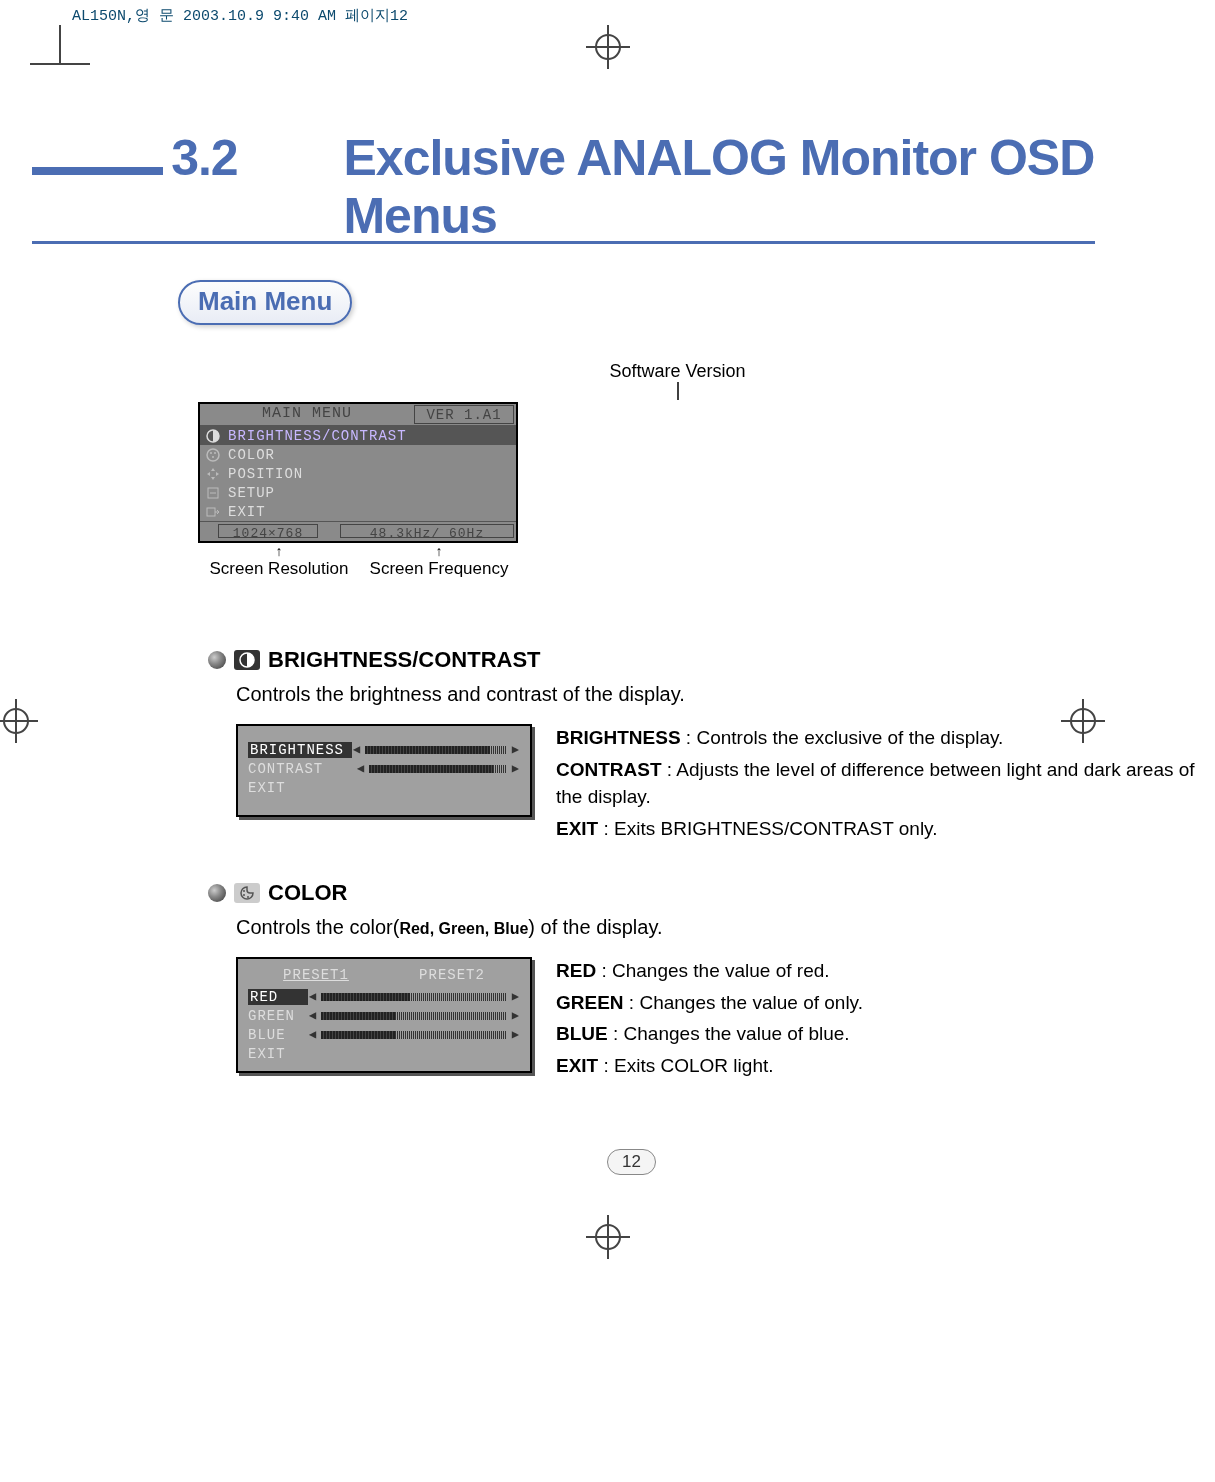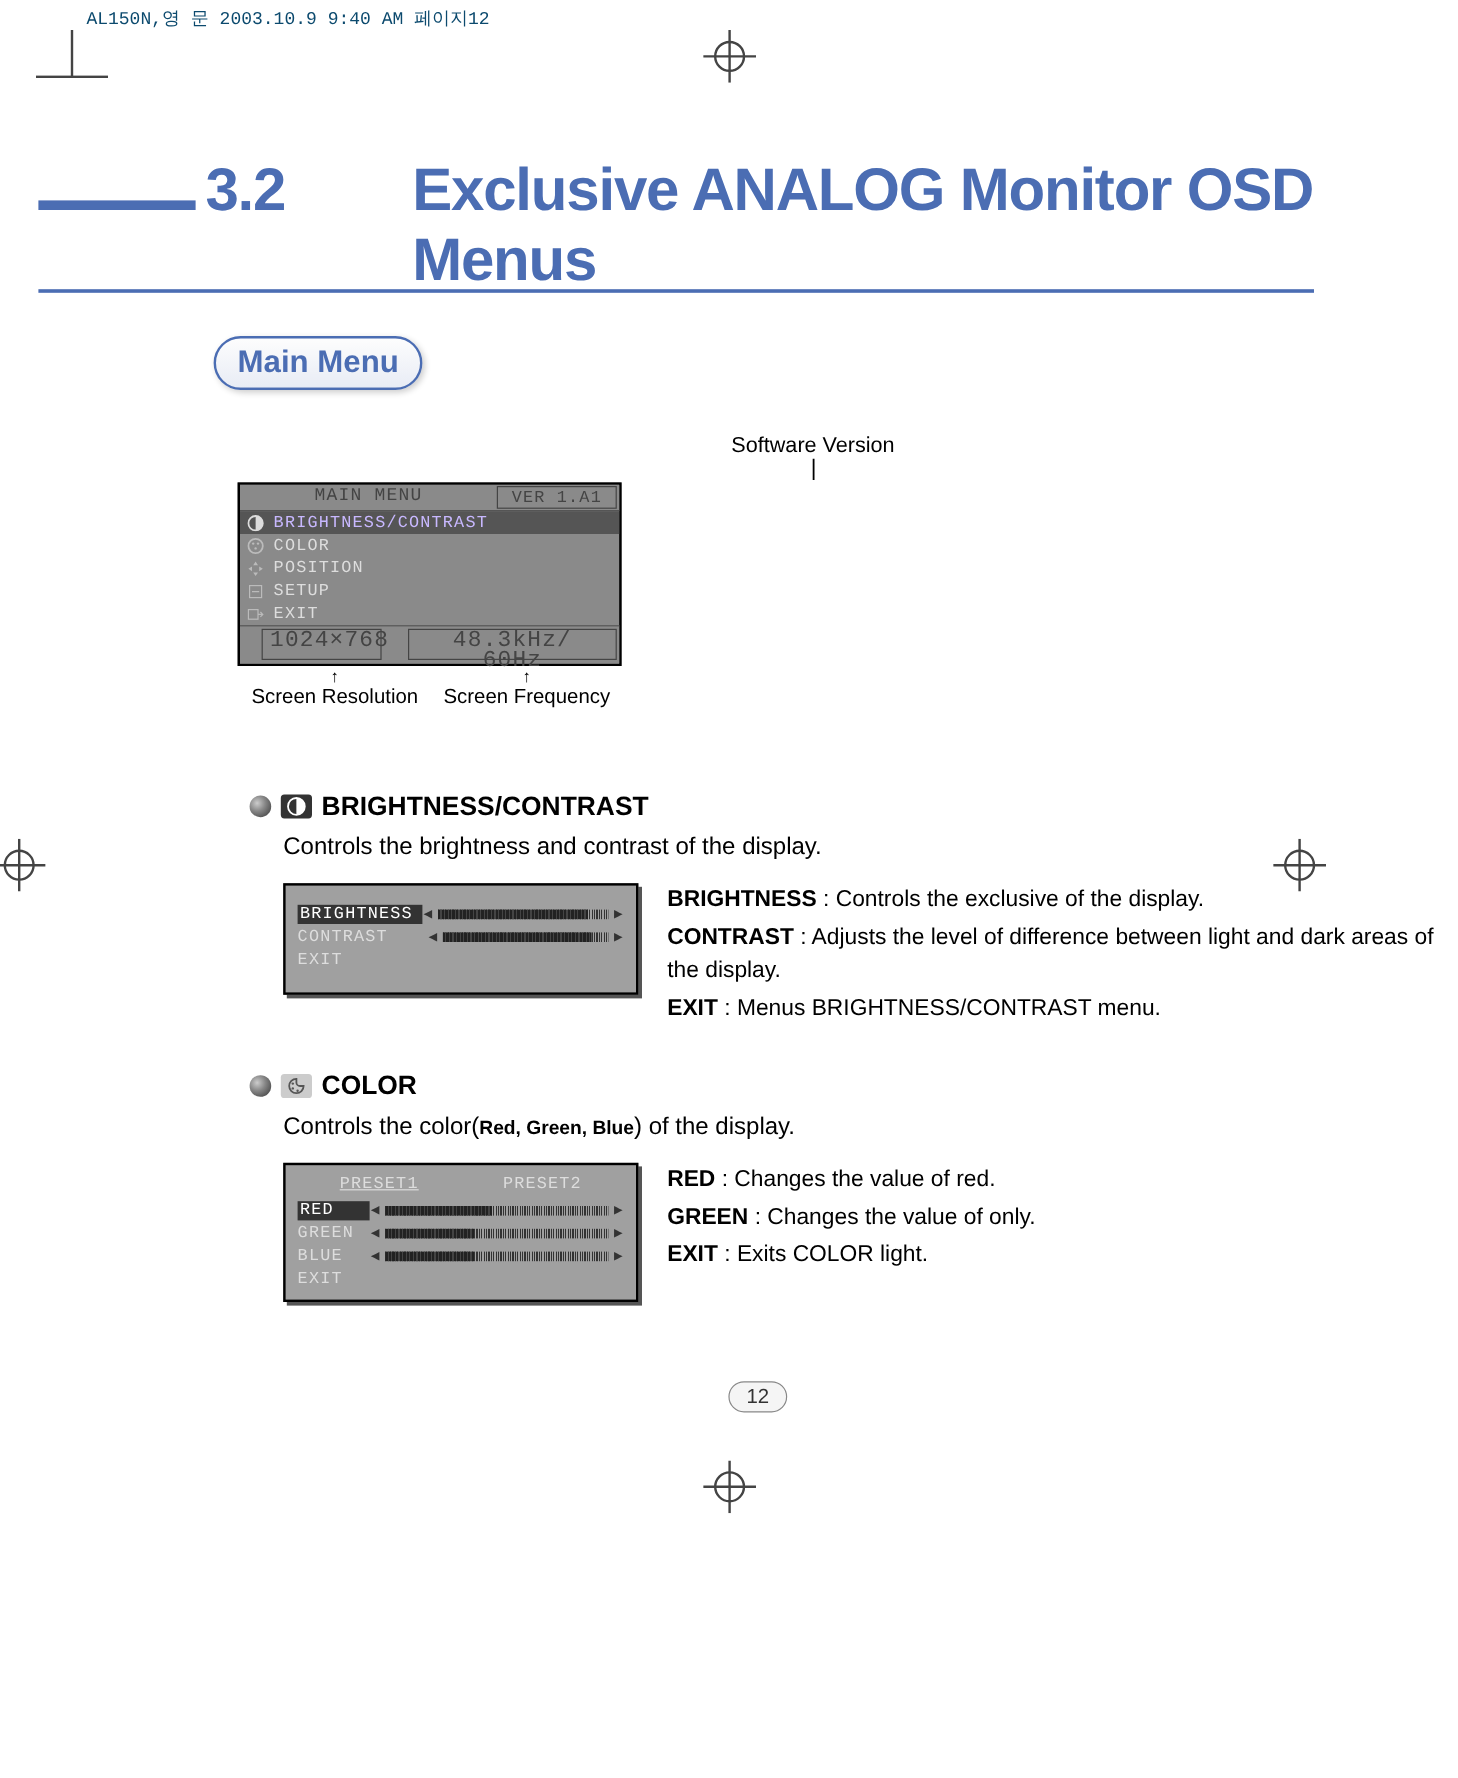--- a/index.html
+++ b/index.html
@@ -180,25 +180,25 @@
   }
   .osd-footer-row {
     display: flex;
     padding: 2px 2px 3px 18px;
     background:#8a8a8a;
     border-top:1px solid #555;
   }
   .osd-res-box, .osd-freq-box {
     border: 1px solid #444;
     color: #444;
-    font-size: 19px;
+    font-size: 13px;
     text-align: center;
     padding: 0 6px;
     letter-spacing: 1px;
-    height:26px;
+    height:14px;
     line-height:17px;
   }
   .osd-res-box{ width:100px; }
   .osd-freq-box{ flex:1; margin-left:22px; }
   .below-osd-labels {
     display: flex;
     margin: 0 0 0 198px;
     width: 320px;
     position: relative;
     height: 50px;
@@ -494,21 +494,21 @@
             <span class="arrow">▶</span>
           </span>
       </div>
       <div class="osd-sub-row">
         <span class="osd-sub-label">EXIT</span>
       </div>
     </div>
     <div class="desc-col">
       <p><span class="term">BRIGHTNESS</span><span> : Controls the exclusive of the display.</span></p>
       <p><span class="term">CONTRAST</span><span> : Adjusts the level of difference between light and dark areas of the display.</span></p>
-      <p><span class="term">EXIT</span><span> : Menus BRIGHTNESS/CONTRAST menu.</span></p>
+      <p><span class="term">EXIT</span><span> : Exits BRIGHTNESS/CONTRAST only.</span></p>
     </div>
   </div>
 
   
   <div class="section-heading-row" style="margin-top:34px;">
     <div class="bullet-circle"></div>
     <div class="heading-icon light">
       <svg width="16" height="16">
           <path d="M8 2 A6 6 0 1 0 14 8 L11 8 A3 3 0 0 1 8 5 Z" fill="none" stroke="#555" stroke-width="1.5"></path>
           <circle cx="5" cy="6" r="1" fill="#555"></circle>
@@ -558,20 +558,21 @@
             <span class="arrow">▶</span>
           </span>
       </div>
       <div class="osd-sub-row">
         <span class="osd-sub-label" style="width:60px;">EXIT</span>
       </div>
     </div>
     <div class="desc-col">
       <p><span class="term">RED</span><span> : Changes the value of red.</span></p>
       <p><span class="term">GREEN</span><span> : Changes the value of only.</span></p>
+      <p><span class="term">BLUE</span><span> : Changes the value of blue.</span></p>
       <p><span class="term">EXIT</span><span> : Exits COLOR light.</span></p>
     </div>
   </div>
 
   <div class="page-number-wrap">
     <span class="page-number-pill">12</span>
   </div>
 
   <div class="bottom-register">
     <svg width="44" height="44" viewBox="0 0 44 44">

